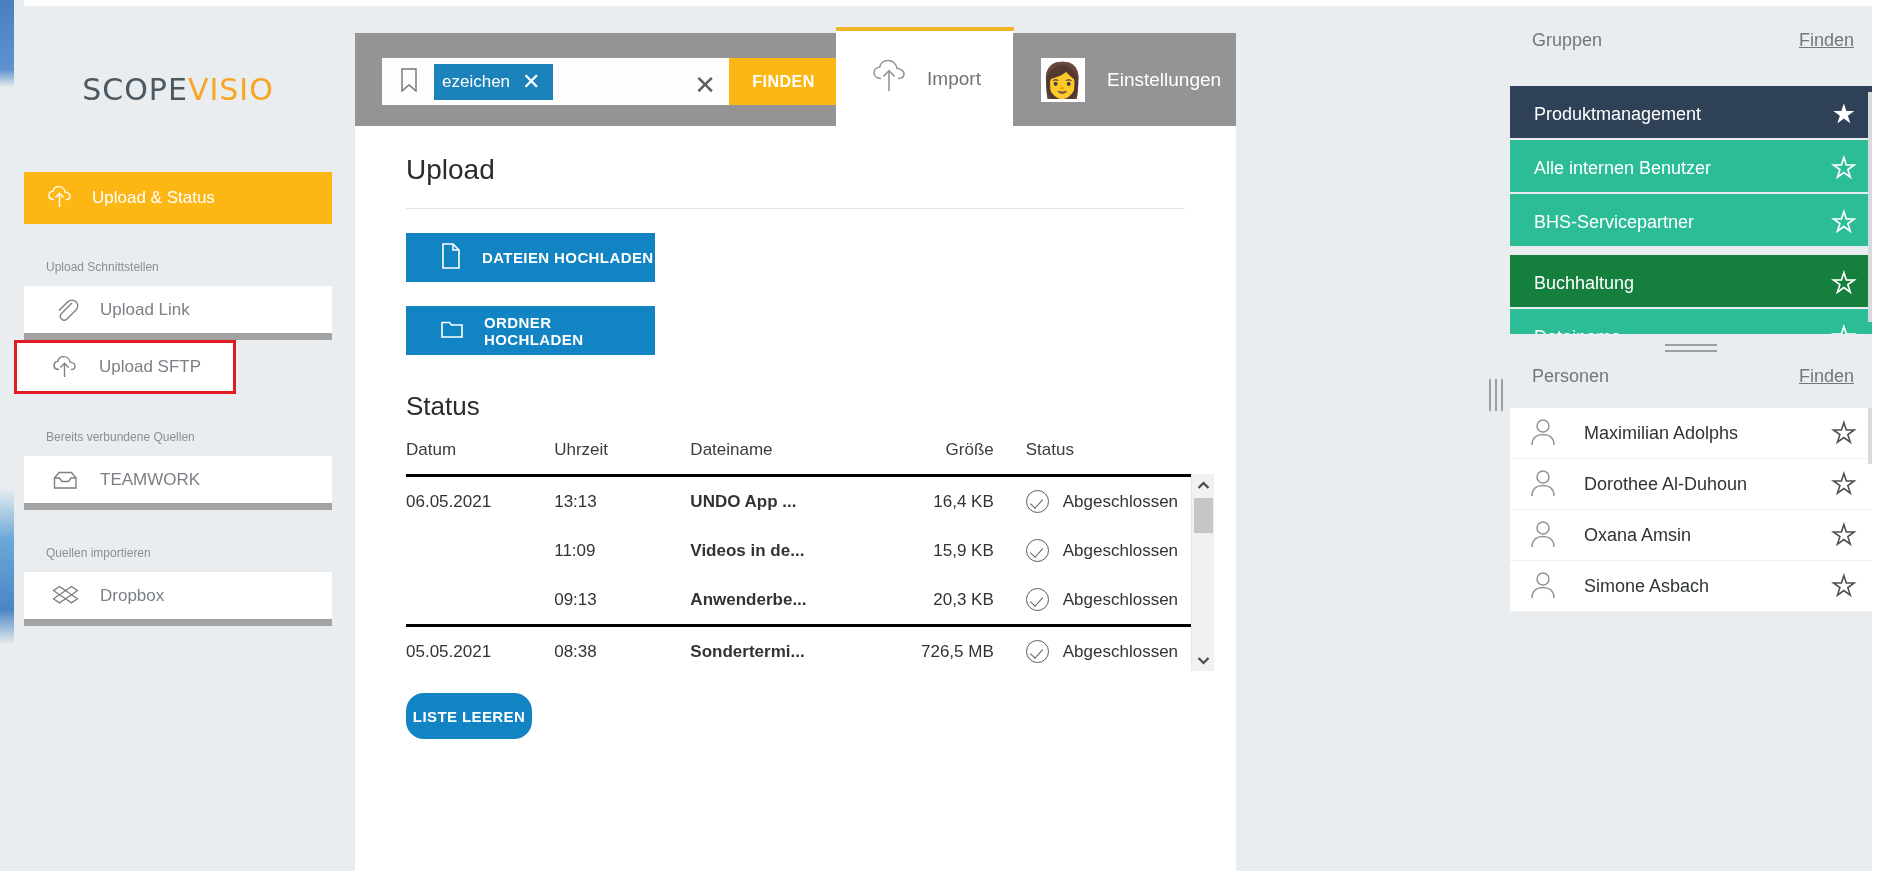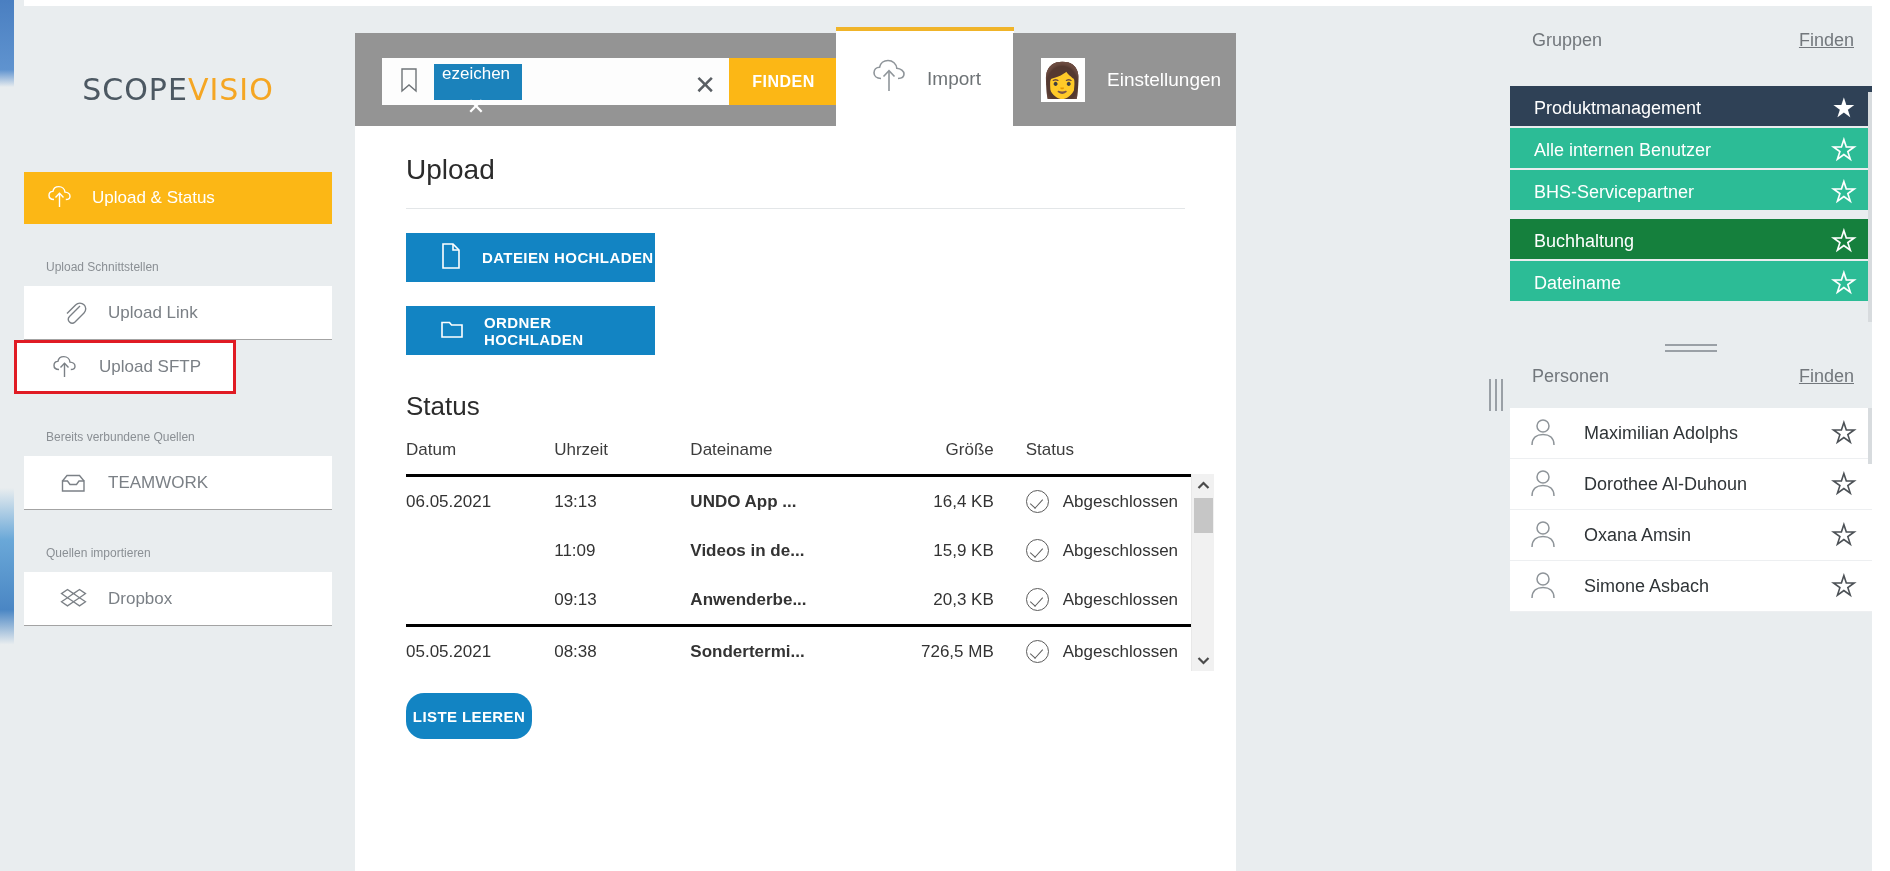--- a/index.html
+++ b/index.html
@@ -53,21 +53,21 @@
     height: 52px; background: #fcb715; display: flex; align-items: center;
     padding-left: 22px; gap: 16px; cursor: pointer;
   }
   .nav-active .label { color: #ffffff; font-size: 17px; }
 
   .sec-title {
     color: #8a8f94; font-size: 12px; padding: 36px 0 12px 22px;
   }
   .nav-row {
     height: 54px; background: #ffffff; display: flex; align-items: center;
-    padding-left: 36px; gap: 18px; border-bottom: 1px solid #a3a3a3;
+    padding-left: 28px; gap: 18px; border-bottom: 7px solid #a3a3a3;
     cursor: pointer;
   }
   .nav-row .label { color: #7b8086; font-size: 17px; }
   .nav-row.highlight {
     border: 3px solid #e01b24; margin-left: -10px; padding-left: 34px;
     width: 222px;
   }
   .sidebar-icon { width: 30px; height: 26px; display:inline-block; }
 
   
@@ -77,21 +77,21 @@
   }
   .search-inner {
     position: absolute; left: 27px; top: 25px;
     width: 456px; height: 47px; background: #fdfdfd;
     display: flex; align-items: center;
   }
   .bookmark-icon { margin-left: 16px; }
   .chip {
     margin-left: 14px; height: 36px; background: #1b82bb; color: #ffffff;
     display: flex; align-items: center; gap: 12px; padding: 0 12px 0 8px;
-    font-size: 17px; cursor: pointer; flex-direction: column;
+    font-size: 17px; cursor: pointer;
   }
   .chip-x { font-size: 22px; font-weight: 300; line-height: 1; }
   .clear-x {
     position: absolute; right: 122px; top: 12px;
     font-size: 26px; font-weight: 300; color: #5a5f64; cursor: pointer;
   }
   .finden-btn {
     position: absolute; right: 0; top: 0; height: 47px; width: 109px;
     background: #fcb715; color: #ffffff; font-size: 16px; font-weight: bold;
     letter-spacing: .5px; display: flex; align-items: center;
@@ -211,21 +211,21 @@
   .panel-head {
     display: flex; align-items: baseline; justify-content: space-between;
     padding: 0 18px 0 22px; height: 34px;
   }
   .panel-head .ttl { font-size: 18px; color: #72777c; }
   .panel-head .find {
     font-size: 18px; color: #72777c; text-decoration: underline; cursor: pointer;
   }
   .group-list { position: relative; margin-top: 22px; overflow: hidden; height: 248px; }
   .group-row {
-    height: 40px; display: flex; align-items: center; justify-content: space-between;
+    height: 52px; display: flex; align-items: center; justify-content: space-between;
     padding: 4px 16px 0 24px; color: #ffffff; font-size: 18px; margin-bottom: 2px;
     cursor: pointer;
   }
   .group-row.dark { background: #2f4156; }
   .group-row.teal { background: #2cbc96; }
   .group-row.orange { background: #15803d; margin-top: 9px; }
   .star { font-size: 27px; line-height: 1; }
   .star.filled { color: #ffffff; }
   .star.outline { color: transparent; -webkit-text-stroke: 1.6px #ffffff; }
   .grp-scrollbar {

